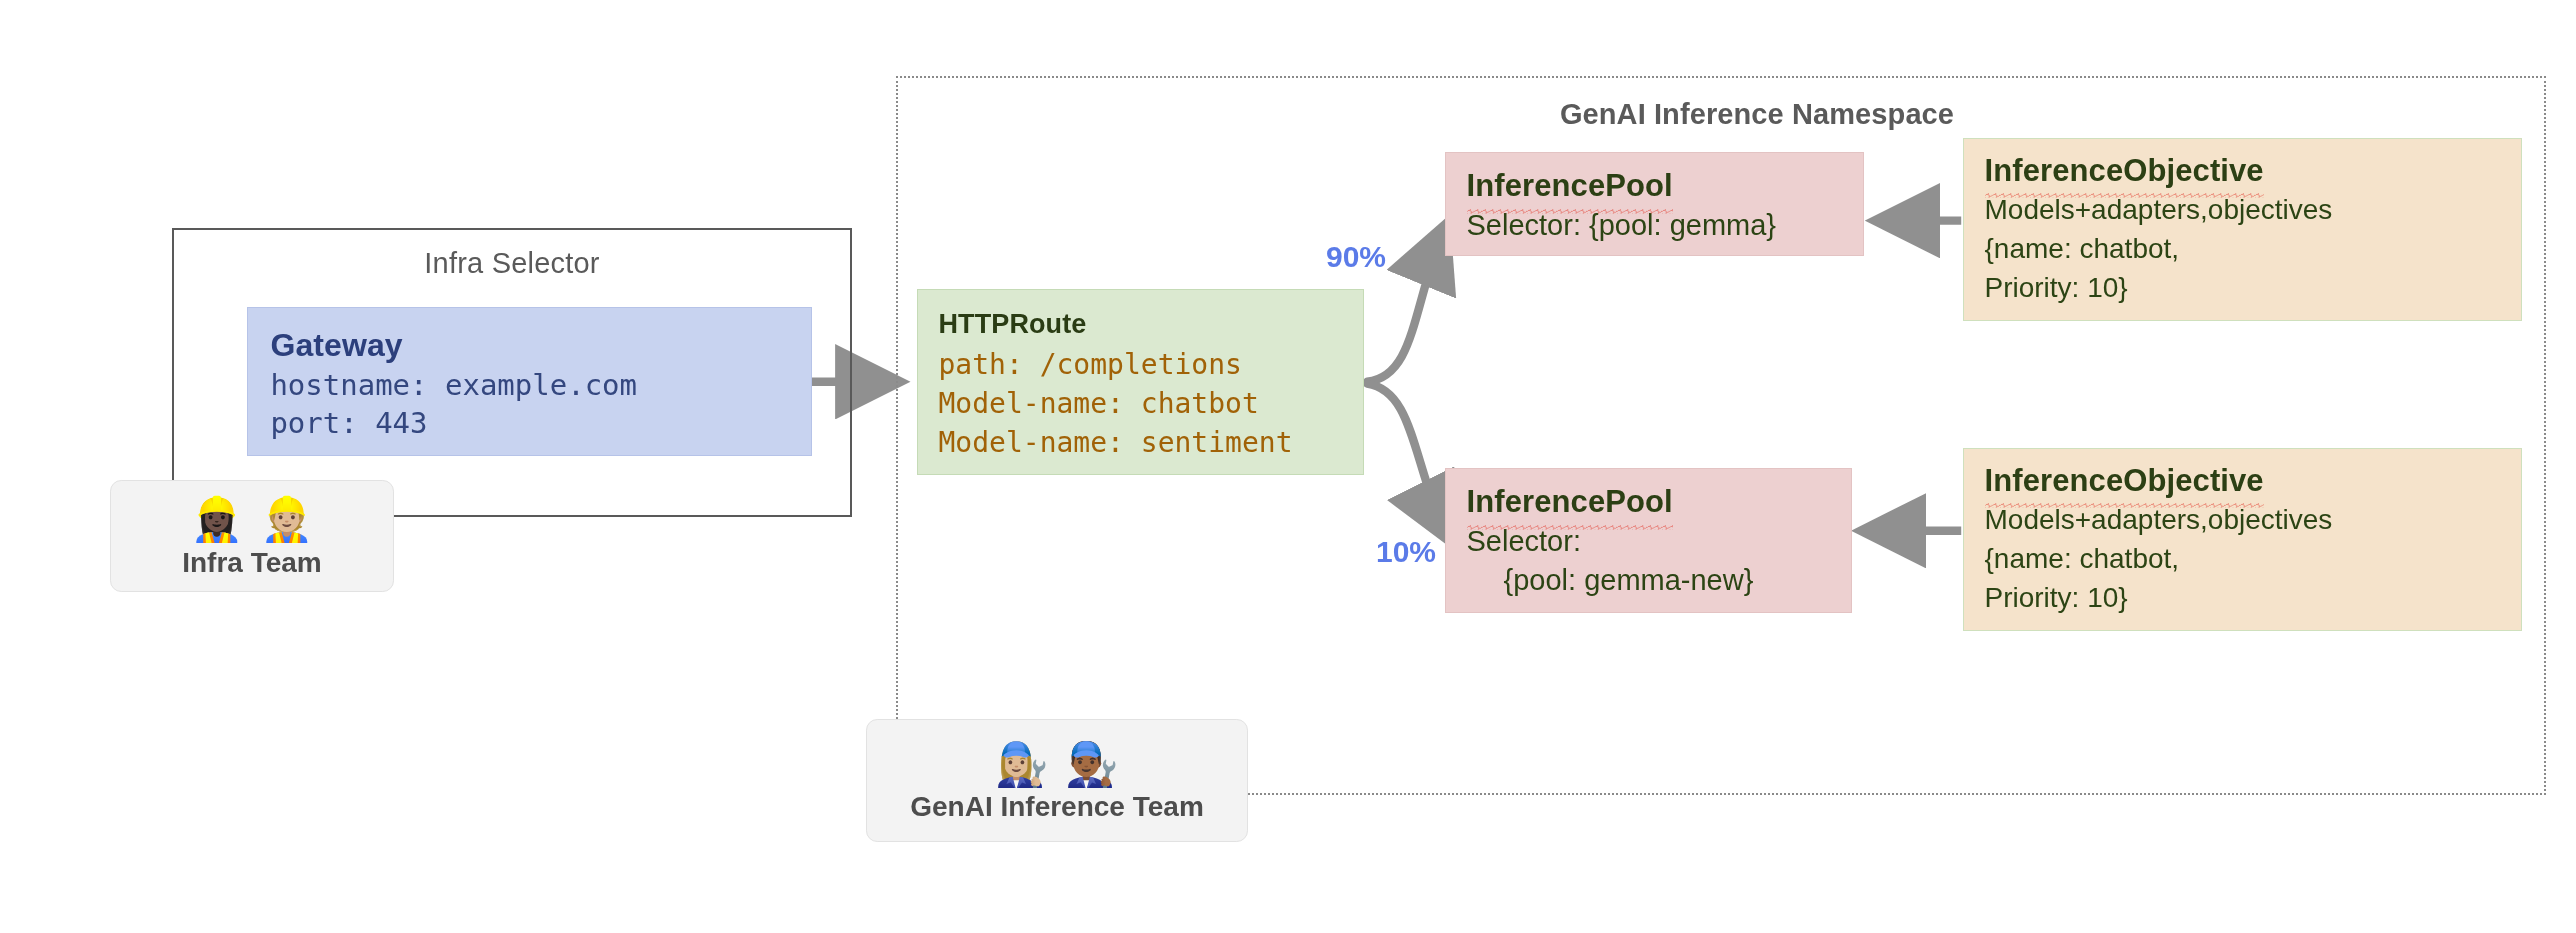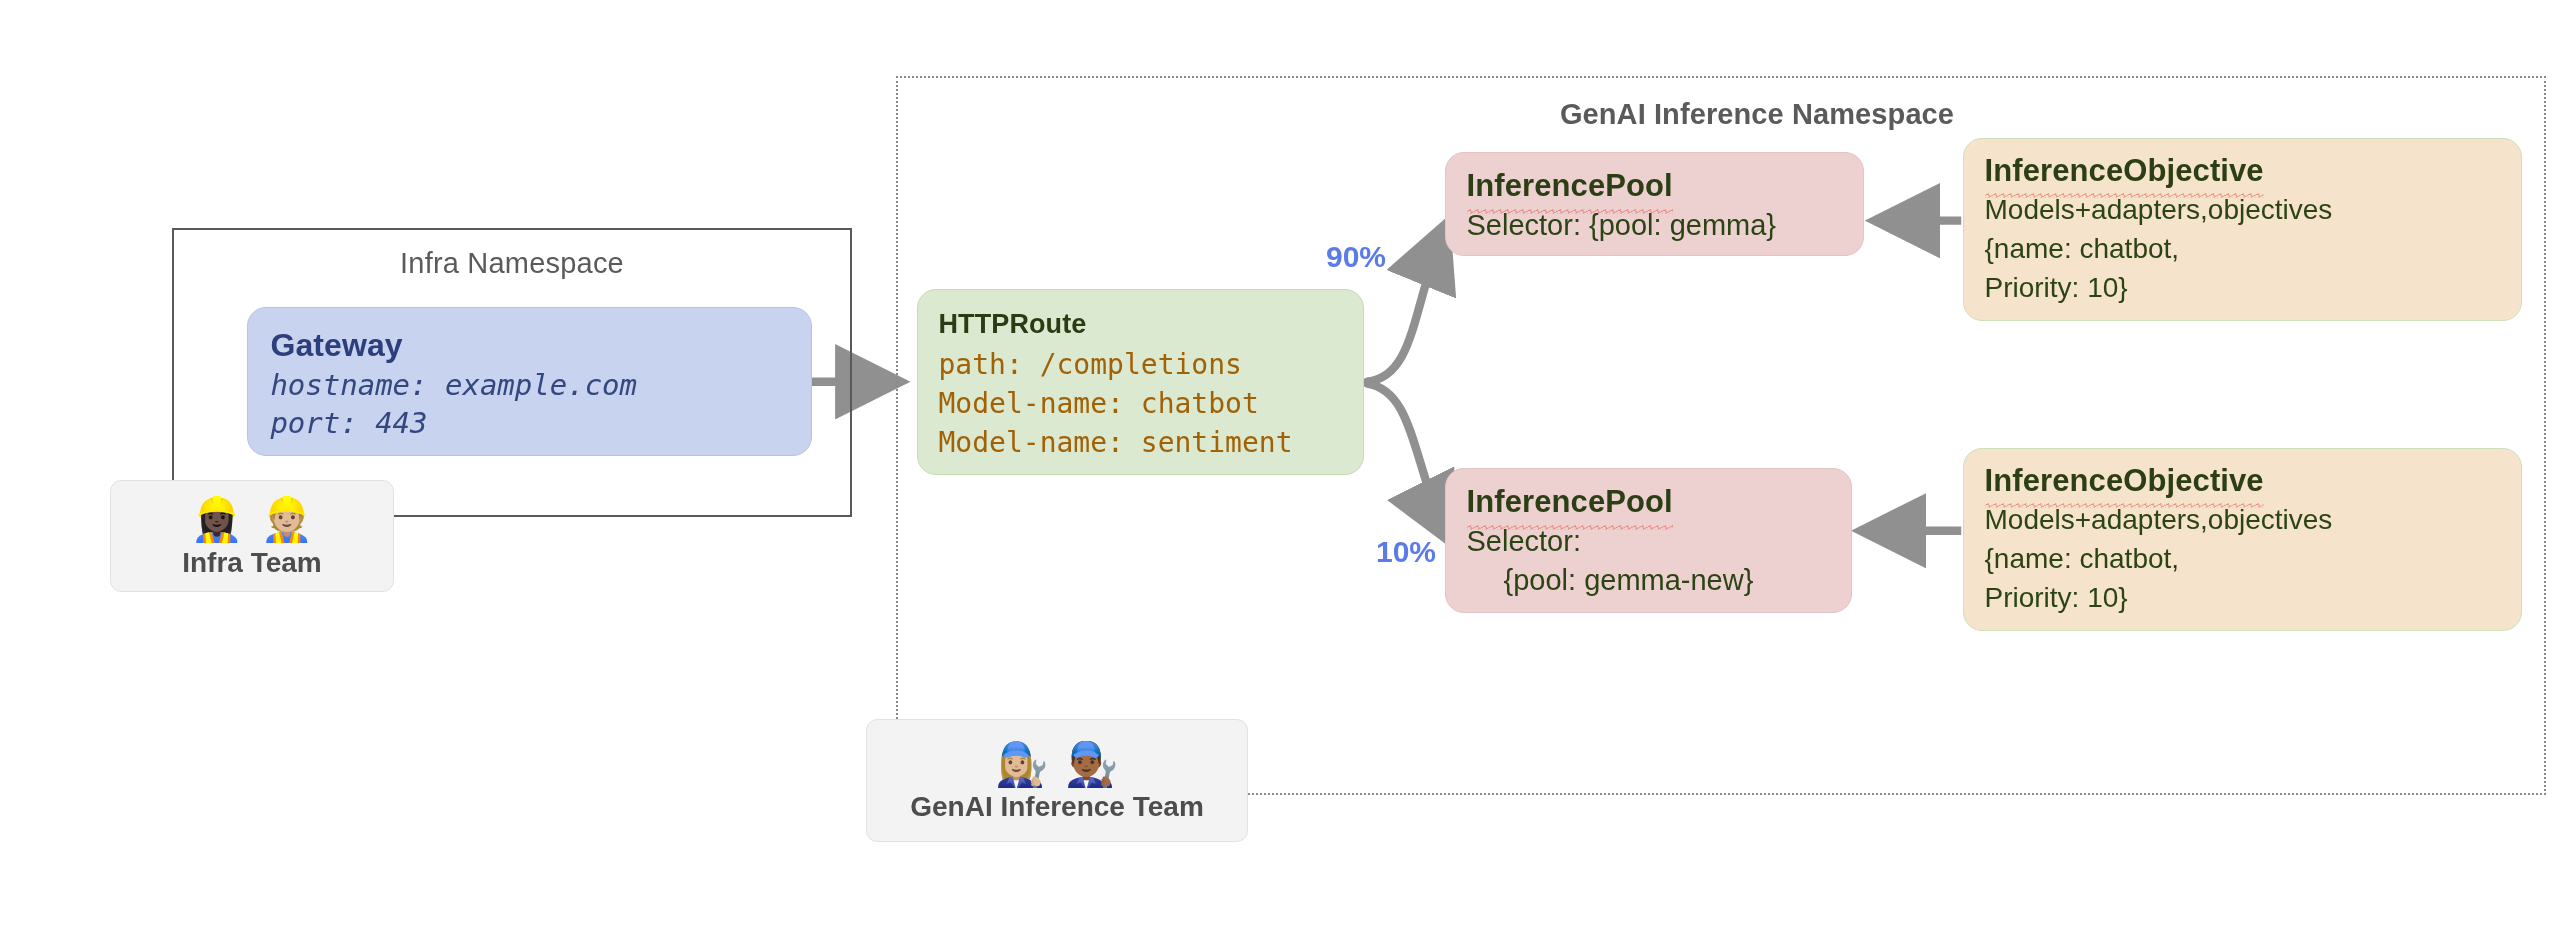--- a/index.html
+++ b/index.html
@@ -23,32 +23,32 @@
   .ns-genai{
     position:absolute;left:896px;top:76px;width:1650px;height:719px;
     border:2.8px dotted #8a8a8a;box-sizing:border-box;background:transparent;
   }
   .ns-genai-title{
     position:absolute;left:932px;top:98px;width:1650px;text-align:center;
     font-size:29px;font-weight:700;color:#5a5a5a;letter-spacing:0.1px;
   }
 
   
-  .node{position:absolute;box-sizing:border-box;border-radius:19px;}
+  .node{position:absolute;box-sizing:border-box;border-radius:0;}
   .node .title{font-weight:700;letter-spacing:0.1px;}
   .node .line{white-space:pre;}
 
   
   .gateway{
     left:247px;top:307px;width:565px;height:149px;
     background:#C8D3F0;border:0.9px solid #b6c3e8;
     padding:17px 22.4px 0 22.4px;
   }
   .gateway .title{color:#2c3f7c;font-size:32px;line-height:41px;font-family:"Liberation Sans",sans-serif;}
-  .gateway .line{color:#34477f;font-size:29px;line-height:38px;font-family:"DejaVu Sans Mono",monospace;font-style:italic;}
+  .gateway .line{color:#34477f;font-size:29px;line-height:38px;font-family:"DejaVu Sans Mono",monospace;}
 
   
   .httproute{
     left:917px;top:289px;width:447px;height:186px;
     background:#DBE9D0;border:0.9px solid #c5dbb6;
     padding:13px 20.5px 0 20.5px;
   }
   .httproute .title{color:#2a3c14;font-size:27px;line-height:42px;}
   .httproute .line{color:#a16207;font-size:28px;line-height:39px;font-family:"DejaVu Sans Mono",monospace;}
 
@@ -138,21 +138,21 @@
     <g>
       <path d="M2106,237 L2015,237" stroke="#909090" stroke-width="9" fill="none" marker-end="url(#ah)"></path>
     </g>
 
     <g>
       <path d="M2106,570 L2000,570" stroke="#909090" stroke-width="9" fill="none" marker-end="url(#ah)"></path>
     </g>
   </svg>
 
   <div class="ns-infra"></div>
-  <div class="ns-infra-title">Infra Namespace</div>
+  <div class="ns-infra-title">Infra Selector</div>
 
   <div class="ns-genai"></div>
   <div class="ns-genai-title">GenAI Inference Namespace</div>
 
   <div class="node gateway">
     <div class="title">Gateway</div>
     <div class="line">hostname: example.com</div>
     <div class="line">port: 443</div>
   </div>
 

